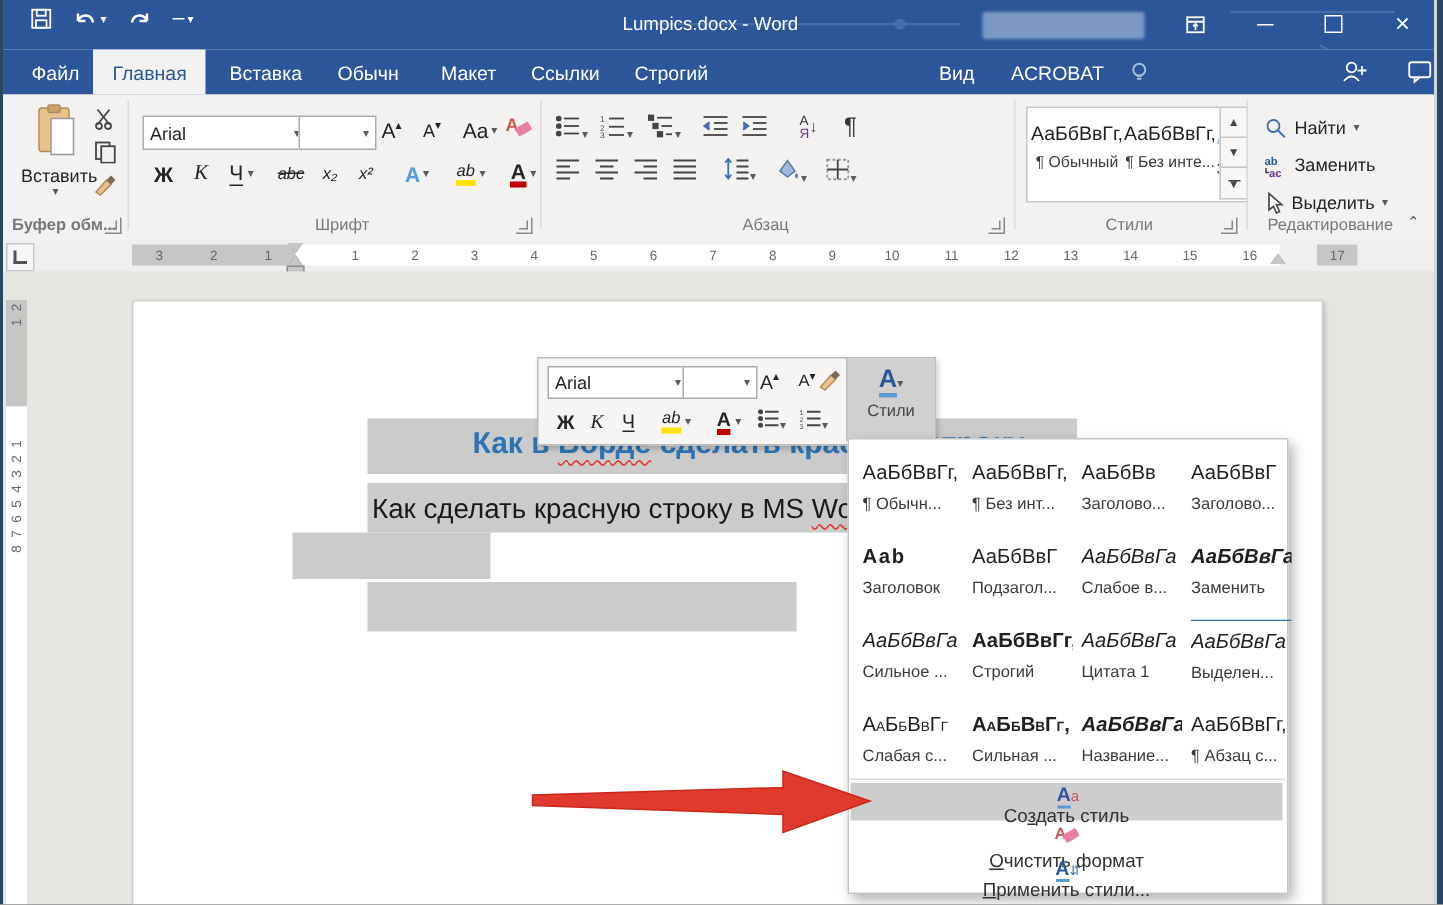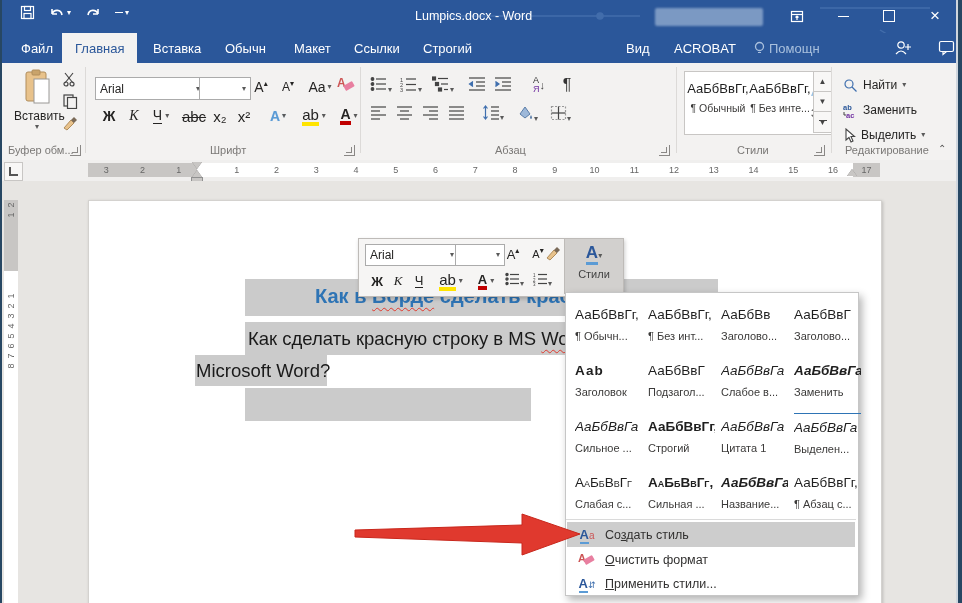--- a/index.html
+++ b/index.html
@@ -34,21 +34,21 @@
   .chev{font-size:8px;color:#5A5A5A;line-height:1;}
   .rbtn{position:absolute;display:flex;align-items:center;justify-content:center;color:#252423;
         font-size:14px;height:22px;cursor:default;white-space:nowrap;}
   .glyph-b{font-weight:bold;}
   .glyph-i{font-style:italic;font-family:"Liberation Serif","DejaVu Serif",serif;}
   .glyph-u{border-bottom:1.6px solid #252423;line-height:1.05;}
   .glyph-s{text-decoration:line-through;}
   .under-yellow{border-bottom:4px solid #FFE400;line-height:1;}
   .under-red{border-bottom:4px solid #C00000;line-height:1;}
   .fx{color:#5B9BD5;font-weight:bold;text-shadow:0 0 1px #BDD7EE;}
-  .smalltxt{font-size:15px;}
+  .smalltxt{font-size:11px;font-style:italic;}
   .icon-lines line,.icon-lines path,.icon-lines circle,.icon-lines rect{stroke:#444;stroke-width:1.2;fill:none;}
   .galcell{position:absolute;top:0;width:62px;height:58px;overflow:hidden;text-align:center;}
   .galsample{font-size:13px;color:#1F1F1F;margin-top:9px;white-space:nowrap;}
   .gallabel{font-size:10.5px;color:#3B3A39;margin-top:6px;white-space:nowrap;}
   .scrbtn{width:17px;height:19px;border-left:1px solid #C8C6C4;border-bottom:1px solid #C8C6C4;
           display:flex;align-items:center;justify-content:center;font-size:8px;color:#444;background:#F8F7F6;}
   .edrow{position:absolute;left:843px;display:flex;align-items:center;gap:5px;font-size:12px;color:#252423;height:20px;}
   
   .rulerrow{left:0;top:160px;width:962px;height:21px;background:#F0EFEE;}
   .hband{position:absolute;top:3px;height:14px;font-size:9px;color:#666;}
@@ -77,21 +77,21 @@
            box-shadow:1px 2px 4px rgba(0,0,0,.2);z-index:5;}
   .mbtn{position:absolute;display:flex;align-items:center;justify-content:center;font-size:13px;color:#252423;height:22px;}
   .styles-seg{position:absolute;left:205px;top:0;width:58px;height:55px;background:#D2D0CE;
               border-left:1px solid #BEBBB8;text-align:center;}
   
   .panel{left:565px;top:292px;width:292px;height:302px;background:#FFF;border:1px solid #C6C6C6;
          box-shadow:3px 4px 8px rgba(0,0,0,.3);z-index:6;}
   .pcell{position:absolute;width:67px;height:50px;overflow:hidden;}
   .pcell .s{display:block;height:26px;line-height:28px;white-space:nowrap;font-size:13.5px;color:#1F1F1F;}
   .pcell .l{display:block;margin-top:3px;font-size:11px;color:#3B3A39;white-space:nowrap;}
-  .menu-item{position:absolute;left:1px;width:288px;height:25px;display:flex;align-items:center;font-size:12.5px;color:#323130;}
+  .menu-item{position:absolute;left:1px;width:288px;height:25px;display:flex;align-items:center;font-size:12.5px;color:#323130;flex-direction:column;}
   .menu-item.hl{background:#CDCDCD;}
   .mi-icon{width:20px;margin-left:10px;margin-right:8px;text-align:center;position:relative;}
   .ukey{text-decoration:underline;}
   
   .g-h1big{font-size:17px;color:#9CC3E5;}
   .g-h2{color:#2E74B5;}
   .g-title{font-size:24px;font-weight:700;color:#222;letter-spacing:1px;line-height:26px;}
   .g-sub{color:#595959;font-size:14px;}
   .g-subtleem{font-style:italic;color:#808080;}
   .g-em{font-style:italic;font-weight:bold;color:#404040;}
@@ -168,21 +168,20 @@
   <div class="abs tabrow">
     <span class="tab" style="left:8px;">Файл</span>
     <span class="tab active" style="left:62px;">Главная</span>
     <span class="tab" style="left:140px;">Вставка</span>
     <span class="tab" style="left:212px;">Обычн</span>
     <span class="tab" style="left:281px;">Макет</span>
     <span class="tab" style="left:341px;">Ссылки</span>
     <span class="tab" style="left:410px;">Строгий</span>
     <span class="tab" style="left:613px;">Вид</span>
     <span class="tab" style="left:661px;">ACROBAT</span>
-    <span class="tab dim" style="left:745px;padding-left:24px;">Помощн</span>
     <svg class="abs" width="13" height="15" style="left:753px;top:8px;">
       <circle cx="6.5" cy="5.5" r="4" stroke="#A9C0DD" fill="none" stroke-width="1.3"></circle>
       <path d="M5 9.5 h3 M5 11.5 h3" stroke="#A9C0DD" stroke-width="1.2"></path>
     </svg>
     <span class="abs" style="left:893px;top:6px;">
       <svg width="20" height="18" class="icon-lines">
         <circle cx="8" cy="6" r="3.2" style="stroke:#FFF"></circle>
         <path d="M3 15 q5 -6 10 0" style="stroke:#FFF"></path>
         <path d="M15 5 v6 M12 8 h6" style="stroke:#FFF"></path>
       </svg>
@@ -219,21 +218,21 @@
         <rect x="2" y="2" width="9" height="11"></rect>
           <rect x="5.5" y="4.5" width="9" height="11" style="fill:#F3F2F1"></rect>
       </svg>
     </span>
     <span class="abs" style="left:62px;top:52px;">
       <svg width="16" height="16">
         <path d="M2 13 L9 5 L12 8 L5 15 Z" fill="#E8C28B" stroke="#B08D5C"></path>
         <path d="M9 5 L12 2 L15 5 L12 8 Z" fill="#7A6A58"></path>
       </svg>
     </span>
-    <div class="grouplabel" style="left:8px;">Буфер обм...</div>
+    <div class="grouplabel" style="left:8px;font-weight:bold;">Буфер обм...</div>
     <div class="launcher" style="left:70px;">
         <i></i>
       </div>
     <div class="vsep" style="left:85px;"></div>
 
     <div class="abs combo" style="left:95px;top:14px;width:100px;">
       <span>Arial</span>
       <span class="chev">▾</span>
     </div>
     <div class="abs combo" style="left:199px;top:14px;width:42px;">
@@ -486,21 +485,21 @@
         <span>8</span>
         <span>9</span>
         <span>10</span>
         <span>11</span>
         <span>12</span>
         <span>13</span>
         <span>14</span>
         <span>15</span>
         <span>16</span>
       </div>
-    <div class="hband gray-band flexrow" style="left:853px;width:27px;">
+    <div class="hband gray-band flexrow" style="left:878px;width:27px;">
         <span>17</span>
       </div>
     <div class="tri-down" style="left:192px;top:2px;"></div>
     <div class="tri-up" style="left:192px;top:10px;"></div>
     <div class="ind-box" style="left:191px;top:17px;"></div>
     <div class="tri-up" style="left:847px;top:9px;"></div>
   </div>
 
   <div class="abs docarea">
     <div class="vruler gray-band" style="top:19px;height:71px;display:flex;flex-direction:column;">
@@ -520,21 +519,20 @@
 
     <div class="page"></div>
 
     <div class="sel" style="left:245px;top:98px;width:473px;height:37px;"></div>
     <div class="sel" style="left:245px;top:141px;width:473px;height:33px;"></div>
     <div class="sel" style="left:195px;top:174px;width:132px;height:31px;"></div>
     <div class="sel" style="left:245px;top:207px;width:286px;height:33px;"></div>
 
     <div class="doctext heading" style="left:315px;top:104px;"><span>Как в </span><span class="missp">Ворде</span><span> сделать красную строку</span></div>
     <div class="doctext" style="left:248px;top:147px;"><span>Как сделать красную строку в MS </span><span class="missp">Word</span><span>? Ка</span></div>
-    <div class="doctext" style="left:196px;top:179px;"><span>Microsoft Word?</span></div>
   </div>
 
   <div class="abs minibar">
     <div class="abs combo" style="left:6px;top:5px;width:84px;height:20px;">
       <span>Arial</span>
       <span class="chev">▾</span>
     </div>
     <div class="abs combo" style="left:96px;top:5px;width:40px;height:20px;">
       <span></span>
       <span class="chev">▾</span>

